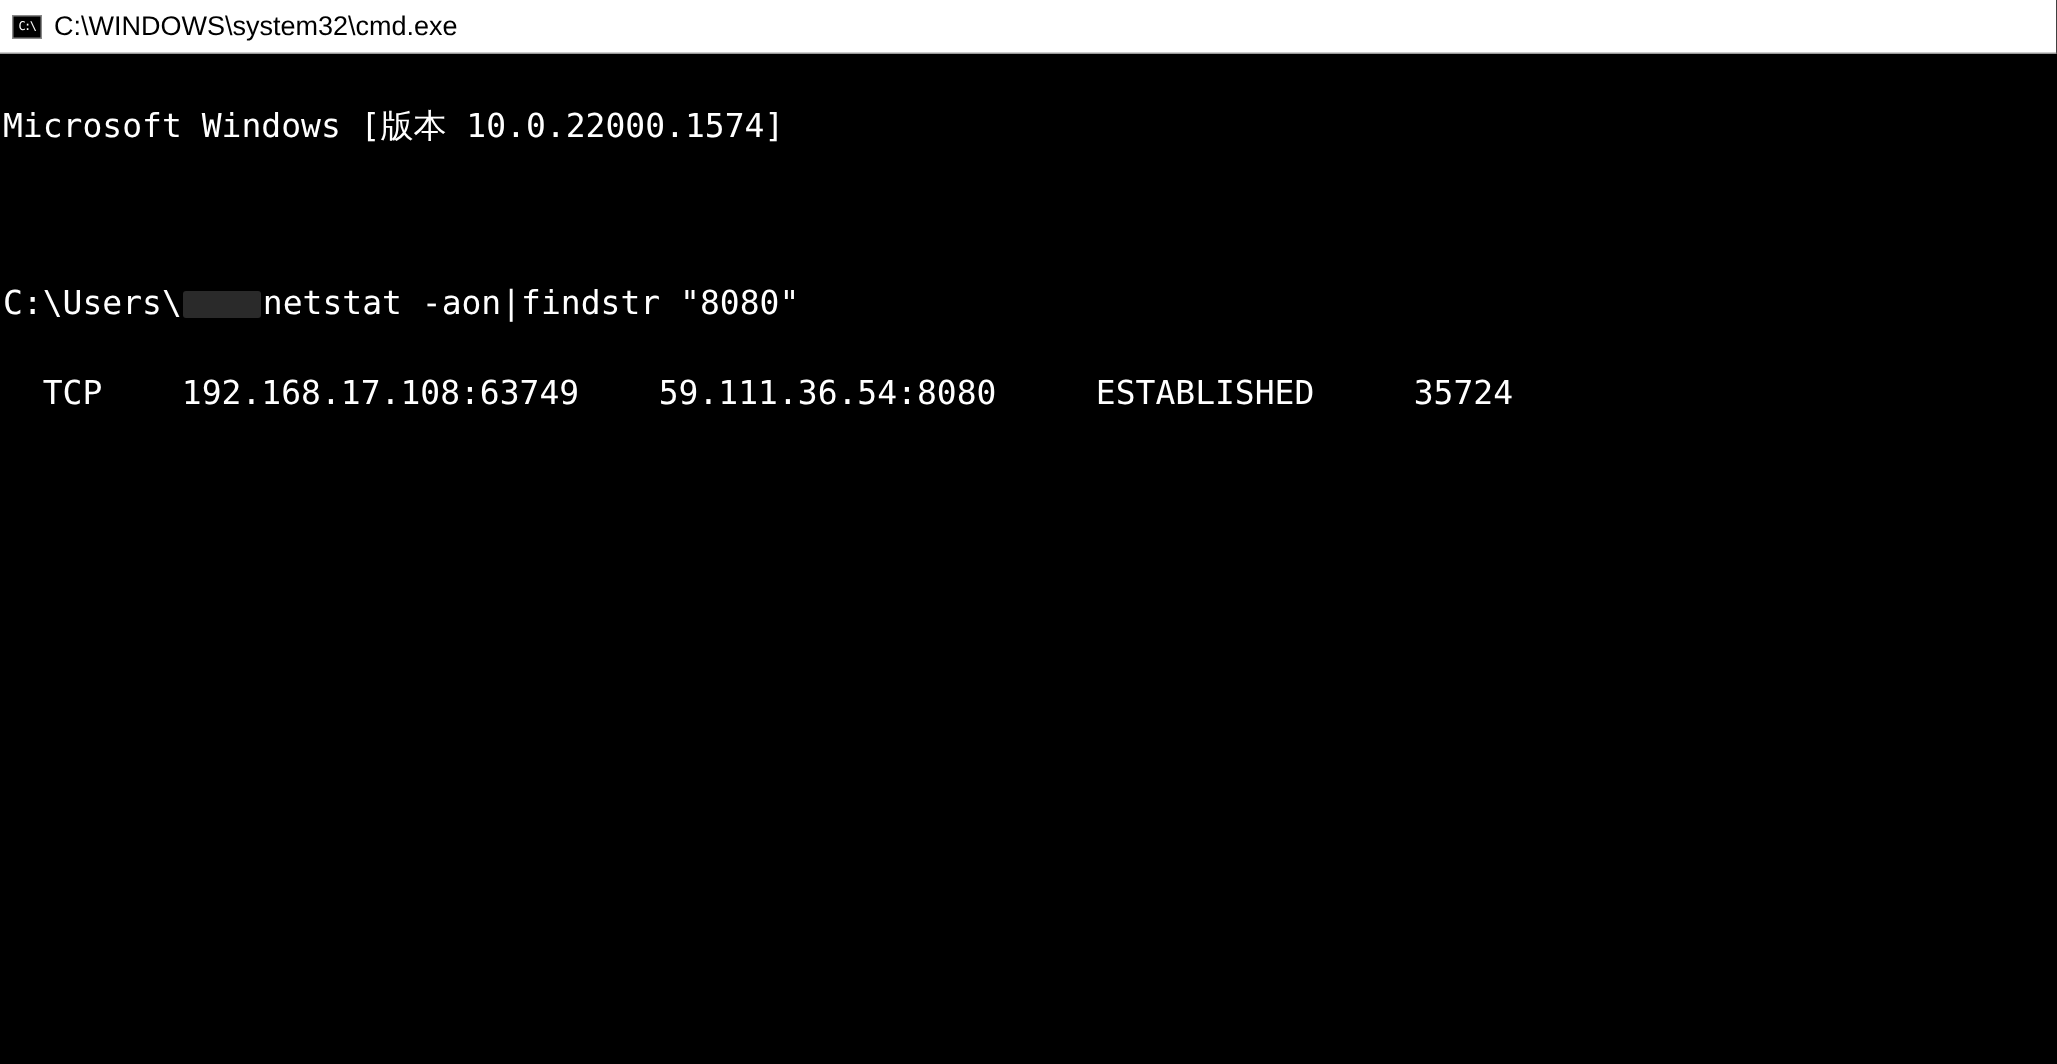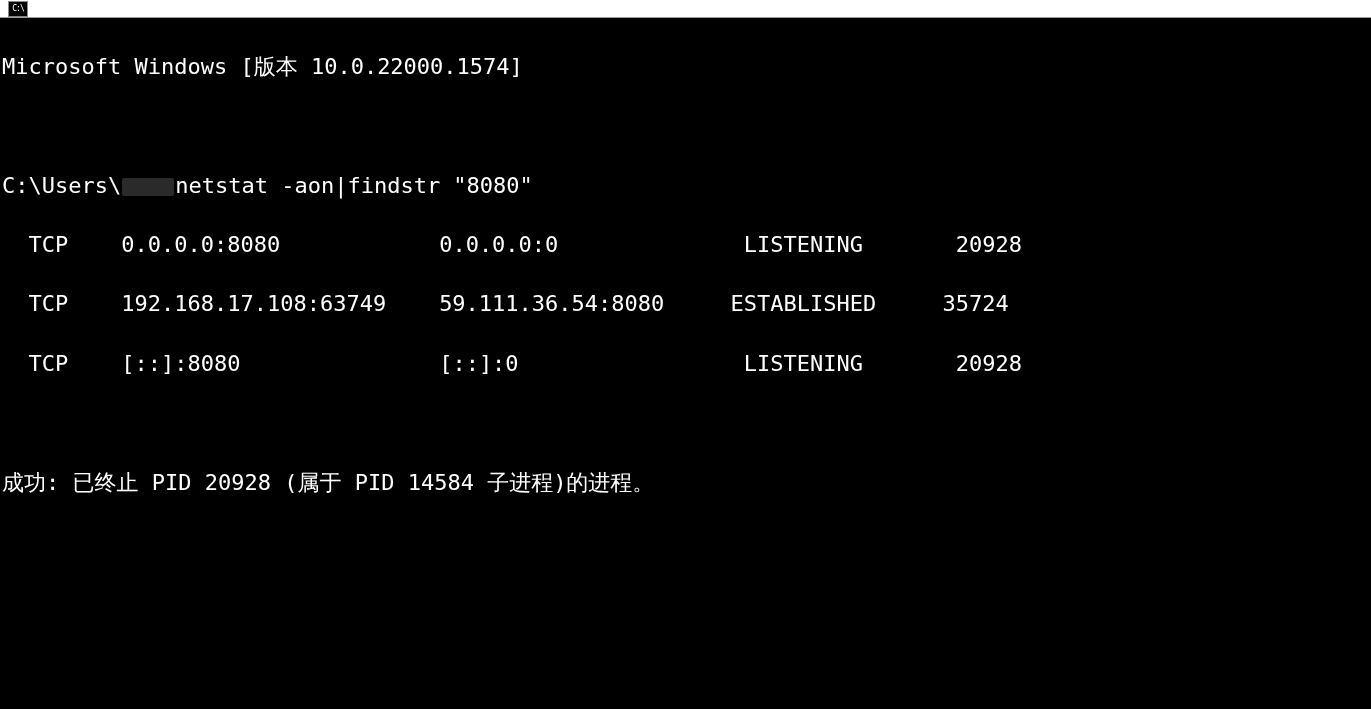--- a/index.html
+++ b/index.html
@@ -67,31 +67,29 @@
       bottom: 4px;
       text-align: right;
     }
   </style>
 </head>
 <body>
 
 <div class="window">
   <div class="titlebar">
     <span class="icon-box">C:\</span>
+    <span>C:\WINDOWS\system32\cmd.exe</span>
   </div>
 
   <div class="terminal">
 <div class="line">Microsoft Windows [版本 10.0.22000.1574]</div>
 <div class="line"> </div>
 <div class="line"><span>C:\Users\</span><span class="redacted"></span><span>netstat -aon|findstr "8080"</span></div>
-<div class="line">  <span>TCP</span>    <span>0.0.0.0:8080</span>            <span>0.0.0.0:0</span>              <span>LISTENING</span>       <span>20928</span></div>
 <div class="line">  <span>TCP</span>    <span>192.168.17.108:63749</span>    <span>59.111.36.54:8080</span>     <span>ESTABLISHED</span>     <span>35724</span></div>
-<div class="line">  <span>TCP</span>    <span>[::]:8080</span>               <span>[::]:0</span>                 <span>LISTENING</span>       <span>20928</span></div>
 <div class="line"> </div>
-<div class="line">成功: 已终止 PID 20928 (属于 PID 14584 子进程)的进程。</div>
 <div class="line"> </div>
 
 
     <div class="watermark">
       
       
     </div>
   </div>
 </div>
 

